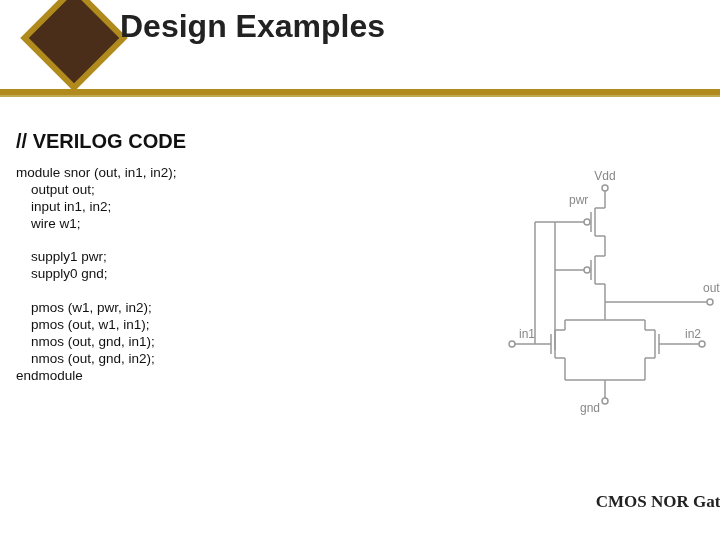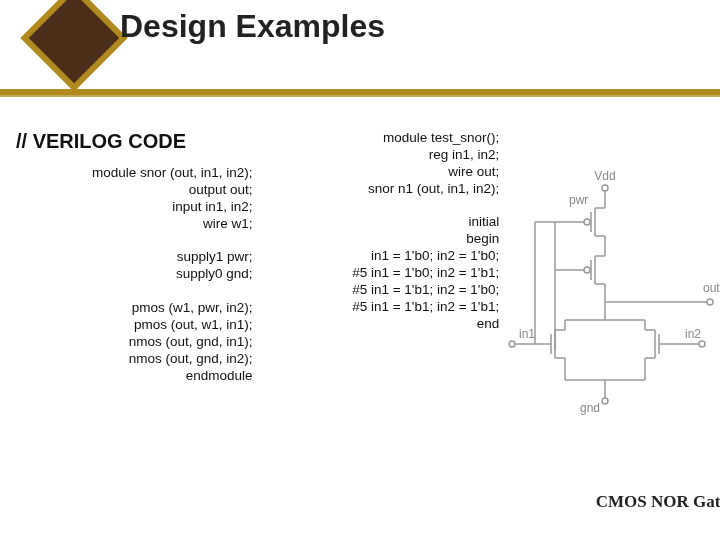--- a/index.html
+++ b/index.html
@@ -80,21 +80,20 @@
     font-weight: bold;
     color: #111;
     margin-bottom: 12px;
   }
   .codeblock {
     font-size: 13.5px;
     line-height: 1.25;
     color: #111;
     white-space: pre;
     font-family: Arial, sans-serif;
-    text-align: right;
   }
   .footer-title {
     position: absolute;
     bottom: 28px;
     left: 0;
     right: 0;
     text-align: right;
     font-size: 17px;
     font-weight: bold;
     color: #222;
@@ -145,32 +144,20 @@
     supply0 gnd;
 
     pmos (w1, pwr, in2);
     pmos (out, w1, in1);
     nmos (out, gnd, in1);
     nmos (out, gnd, in2);
 endmodule</div>
     </div>
 
     <div class="col col2">
-      <div class="codeblock">module test_snor();
-    reg in1, in2;
-    wire out;
-    snor n1 (out, in1, in2);
-
-    initial
-    begin
-    in1 = 1'b0; in2 = 1'b0;
-    #5 in1 = 1'b0; in2 = 1'b1;
-    #5 in1 = 1'b1; in2 = 1'b0;
-    #5 in1 = 1'b1; in2 = 1'b1;
-end</div>
     </div>
 
     <div class="col col3">
       <svg class="circuit-svg" viewBox="0 0 230 260">
 
         <text class="pin" x="110" y="10" text-anchor="middle">Vdd</text>
         <circle class="circ" cx="110" cy="18" r="3"></circle>
         <line class="tline" x1="110" y1="21" x2="110" y2="38"></line>
 
         <text class="pin" x="74" y="34">pwr</text>

